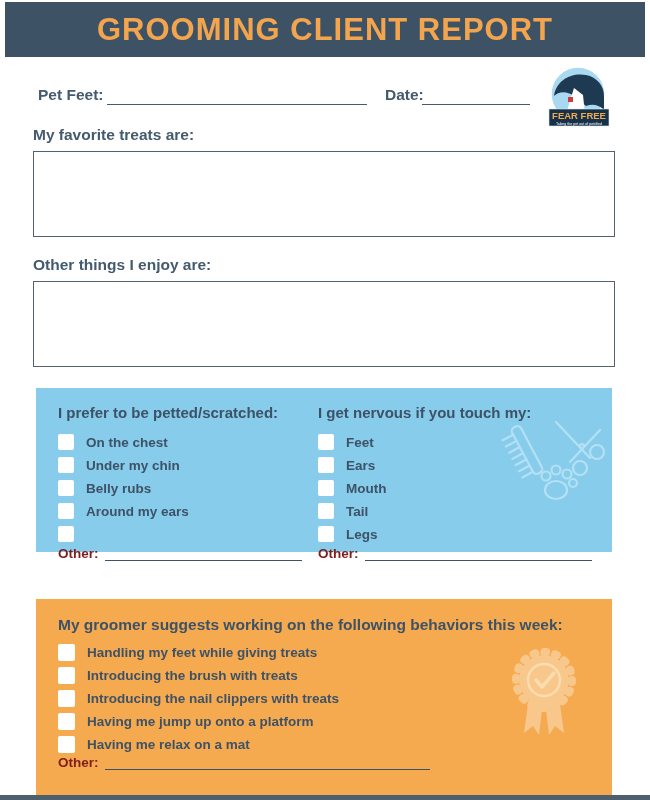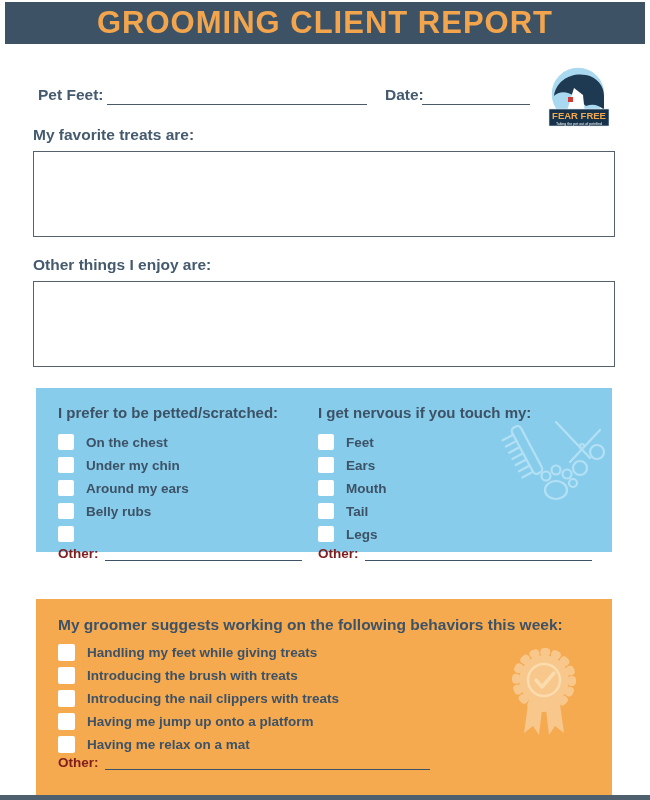--- a/index.html
+++ b/index.html
@@ -1,20 +1,20 @@
 <!DOCTYPE html>
 <html><head>
 <meta charset="utf-8">
 <style>
   html,body{margin:0;padding:0;background:#ffffff;}
   .page{position:relative;width:650px;height:800px;background:#ffffff;overflow:hidden;
         font-family:"Liberation Sans", sans-serif;color:#445a6e;}
 
   
-  .topbar{position:absolute;left:5px;right:5px;top:2px;height:42px;background:#3e5266;
+  .topbar{position:absolute;left:5px;right:5px;top:2px;height:55px;background:#3e5266;
           display:flex;align-items:center;justify-content:center;}
   .topbar h1{margin:0;font-size:31px;font-weight:700;letter-spacing:1px;color:#f2a54d;}
 
   .lbl{position:absolute;font-size:15.5px;font-weight:700;color:#445a6e;white-space:nowrap;}
   .wline{position:absolute;border-bottom:1.5px solid #4a5a68;height:14px;}
 
   .bigbox{position:absolute;left:33px;width:582px;height:86px;background:#fff;
           border:1.5px solid #55626e;box-sizing:border-box;}
 
   .panel{position:absolute;left:36px;width:576px;box-sizing:border-box;}
@@ -82,26 +82,26 @@
           <span class="checklabel">On the chest</span>
         </div>
 
         <div class="checkrow">
           <span class="checkbox"></span>
           <span class="checklabel">Under my chin</span>
         </div>
 
         <div class="checkrow">
           <span class="checkbox"></span>
+          <span class="checklabel">Belly rubs</span>
+        </div>
+
+        <div class="checkrow">
+          <span class="checkbox"></span>
           <span class="checklabel">Around my ears</span>
-        </div>
-
-        <div class="checkrow">
-          <span class="checkbox"></span>
-          <span class="checklabel">Belly rubs</span>
         </div>
 
         <div class="checkrow">
           <span class="checkbox"></span>
         </div>
       </div>
     <div class="otherrow" style="left:22px;top:158px;width:244px;">
       <span class="otherlbl">Other:</span>
       <span class="otherline"></span>
     </div>

